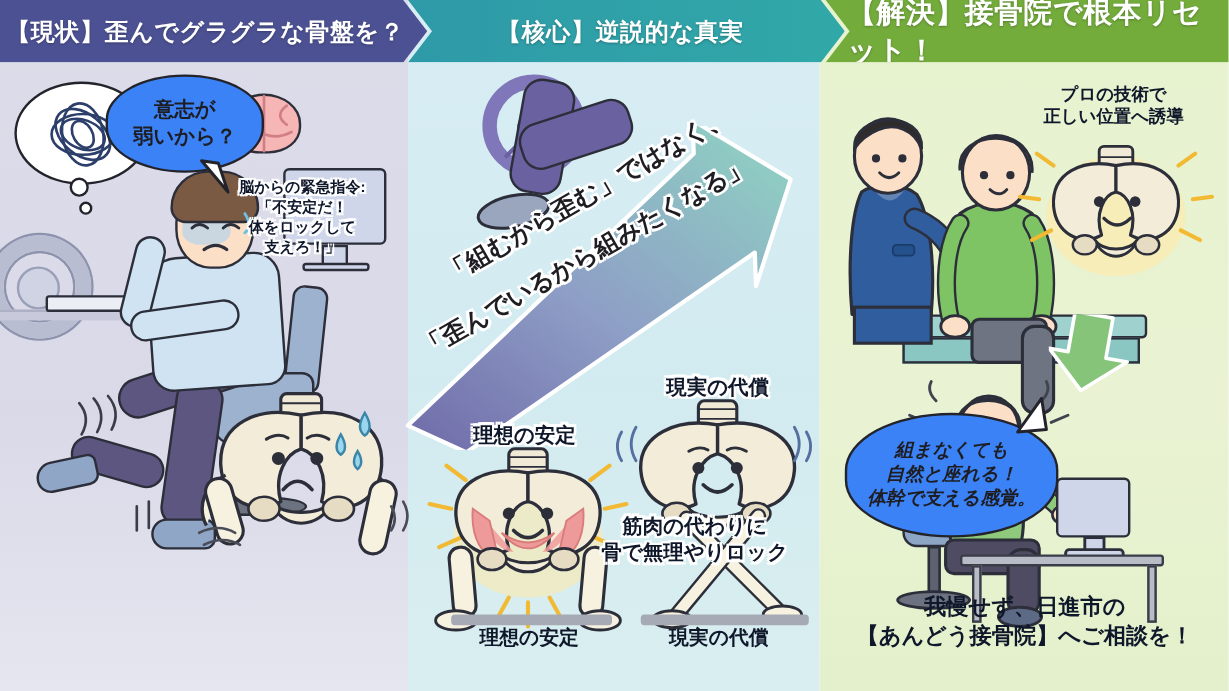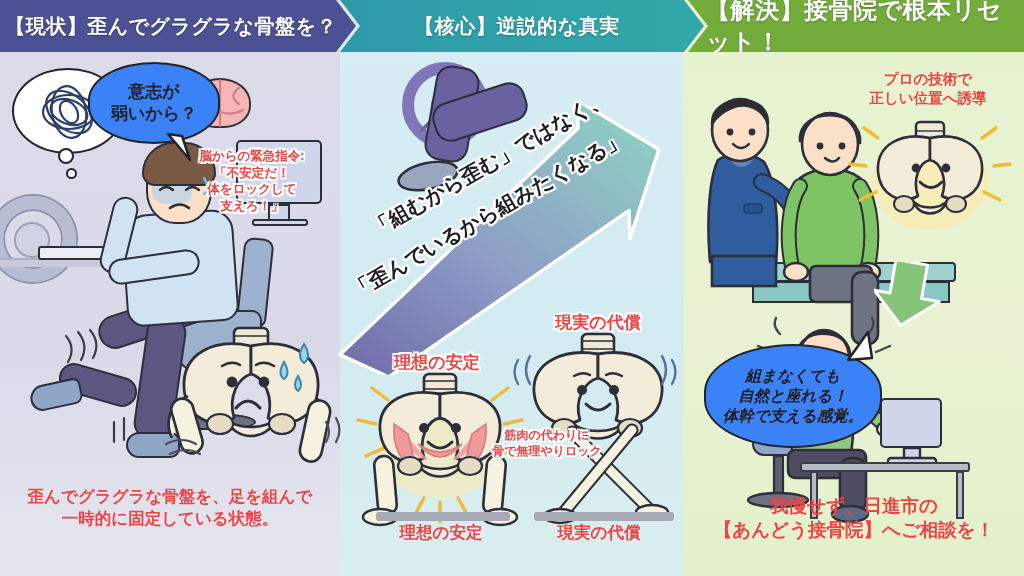--- a/index.html
+++ b/index.html
@@ -18,21 +18,21 @@
   .hdr{ position:absolute; top:0; height:52px; display:flex; align-items:center; justify-content:center;
         color:#fff; font-weight:bold; letter-spacing:.5px; text-shadow:0 1px 2px rgba(0,0,0,.28); }
   .hdr-left  { left:0;    width:356px; background:#4c5193;
                clip-path:polygon(0 0,336px 0,356px 26px,336px 52px,0 52px); font-size:20px; padding-right:14px;}
   .hdr-center{ left:340px;width:364px; background:linear-gradient(90deg,#2e9aa8,#31a8a8);
                clip-path:polygon(0 0,344px 0,364px 26px,344px 52px,0 52px,20px 26px); font-size:20px; padding-right:10px;}
   .hdr-right { left:688px;width:336px; background:#74ac3c;
                clip-path:polygon(0 0,336px 0,336px 52px,0 52px,20px 26px); font-size:24px; padding-left:18px;}
 
   
-  .ttl{ position:absolute; font-weight:bold; color:#ef4444; line-height:1.32; text-align:center; white-space:pre-line; }
+  .ttl{ position:absolute; font-weight:bold; color:#0f172a; line-height:1.32; text-align:center; white-space:pre-line; }
   .outline{ text-shadow:
       -2px -2px 0 #fff, 2px -2px 0 #fff, -2px 2px 0 #fff, 2px 2px 0 #fff,
       -2px 0 0 #fff, 2px 0 0 #fff, 0 -2px 0 #fff, 0 2px 0 #fff; }
 
   
   .bubble{ position:absolute; background:#3b82f6; border:2.5px solid #23242b; border-radius:50%/46%;
            display:flex; align-items:center; justify-content:center; text-align:center;
            font-weight:bold; color:#1d1d22; line-height:1.3; white-space:pre-line; }
 
   .thought{ position:absolute; background:#fff; border:2.5px solid #23242b; border-radius:50%; }
@@ -222,22 +222,20 @@
 弱いから？</div>
   <svg style="position:absolute;left:168px;top:134px;width:34px;height:34px;overflow:visible">
     <path d="M0 0 L22 26 L14 2 Z" fill="#fff" stroke="#23242b" stroke-width="2.5" stroke-linejoin="round"></path>
   </svg>
 
   <div class="ttl outline" style="left:172px;top:148px;width:160px;font-size:12.5px;">脳からの緊急指令:
 「不安定だ！
 体をロックして
 支えろ！」</div>
 
-  <div class="ttl" style="left:4px;top:486px;width:332px;font-size:16.5px;">歪んでグラグラな骨盤を、足を組んで
-一時的に固定している状態。</div>
 
   <div>
 
     <div class="steer"></div>
     <svg style="position:absolute;left:402px;top:62px;width:90px;height:90px;overflow:visible">
       <circle cx="45" cy="45" r="15" fill="#9a93cd" stroke="#6a61a0" stroke-width="2.4"></circle>
       <path d="M45 30 v-16 M32 56 l-12 12 M58 56 l12 12" stroke="#6a61a0" stroke-width="3.4" stroke-linecap="round"></path>
     </svg>
     <div class="leg-x" style="left:430px;top:66px;width:44px;height:96px;transform:rotate(10deg);"></div>
     <div class="leg-x" style="left:432px;top:92px;width:96px;height:40px;transform:rotate(-18deg);"></div>
@@ -310,21 +308,21 @@
       <circle cx="62" cy="58" r="5" fill="#2c2e3a"></circle>
       <circle cx="94" cy="58" r="5" fill="#2c2e3a"></circle>
       <path d="M54 44 q9 -5 16 -1 M102 44 q-9 -5 -16 -1" stroke="#2c2e3a" stroke-width="2.4" fill="none" stroke-linecap="round"></path>
       <path d="M66 72 q12 12 24 0" stroke="#2c2e3a" stroke-width="3" fill="none" stroke-linecap="round"></path>
 
       <path d="M-2 28 q-7 12 0 24 M10 24 q-8 14 0 28" stroke="#5570a0" stroke-width="2.4" fill="none" stroke-linecap="round"></path>
       <path d="M152 28 q7 12 0 24 M142 24 q8 14 0 28" stroke="#5570a0" stroke-width="2.4" fill="none" stroke-linecap="round"></path>
     </svg>
     <div class="floor" style="left:534px;top:512px;width:140px;"></div>
 
-    <div class="ttl outline" style="left:457px;top:428px;width:180px;font-size:12px;">筋肉の代わりに
+    <div class="ttl outline" style="left:489px;top:428px;width:180px;font-size:17px;">筋肉の代わりに
 骨で無理やりロック</div>
 
     <div class="ttl" style="left:368px;top:522px;width:146px;font-size:16.5px;">理想の安定</div>
     <div class="ttl" style="left:524px;top:522px;width:150px;font-size:16.5px;">現実の代償</div>
   </div>
 
   <div>
     <div class="table-top"></div>
     <div class="table-body"></div>
 

